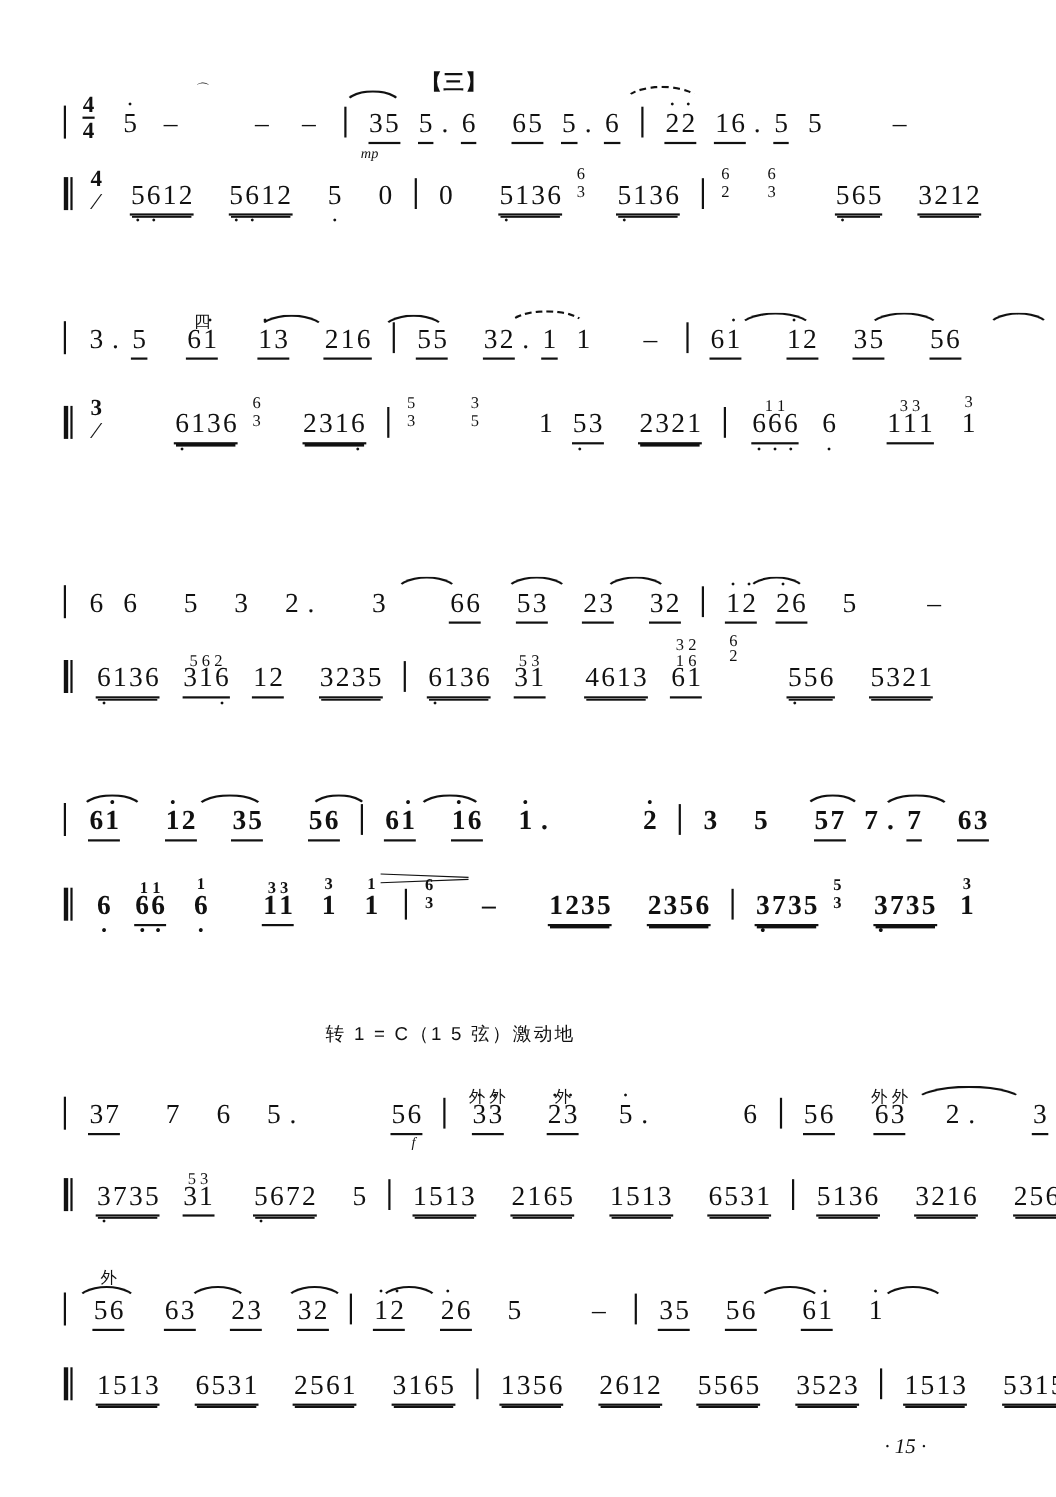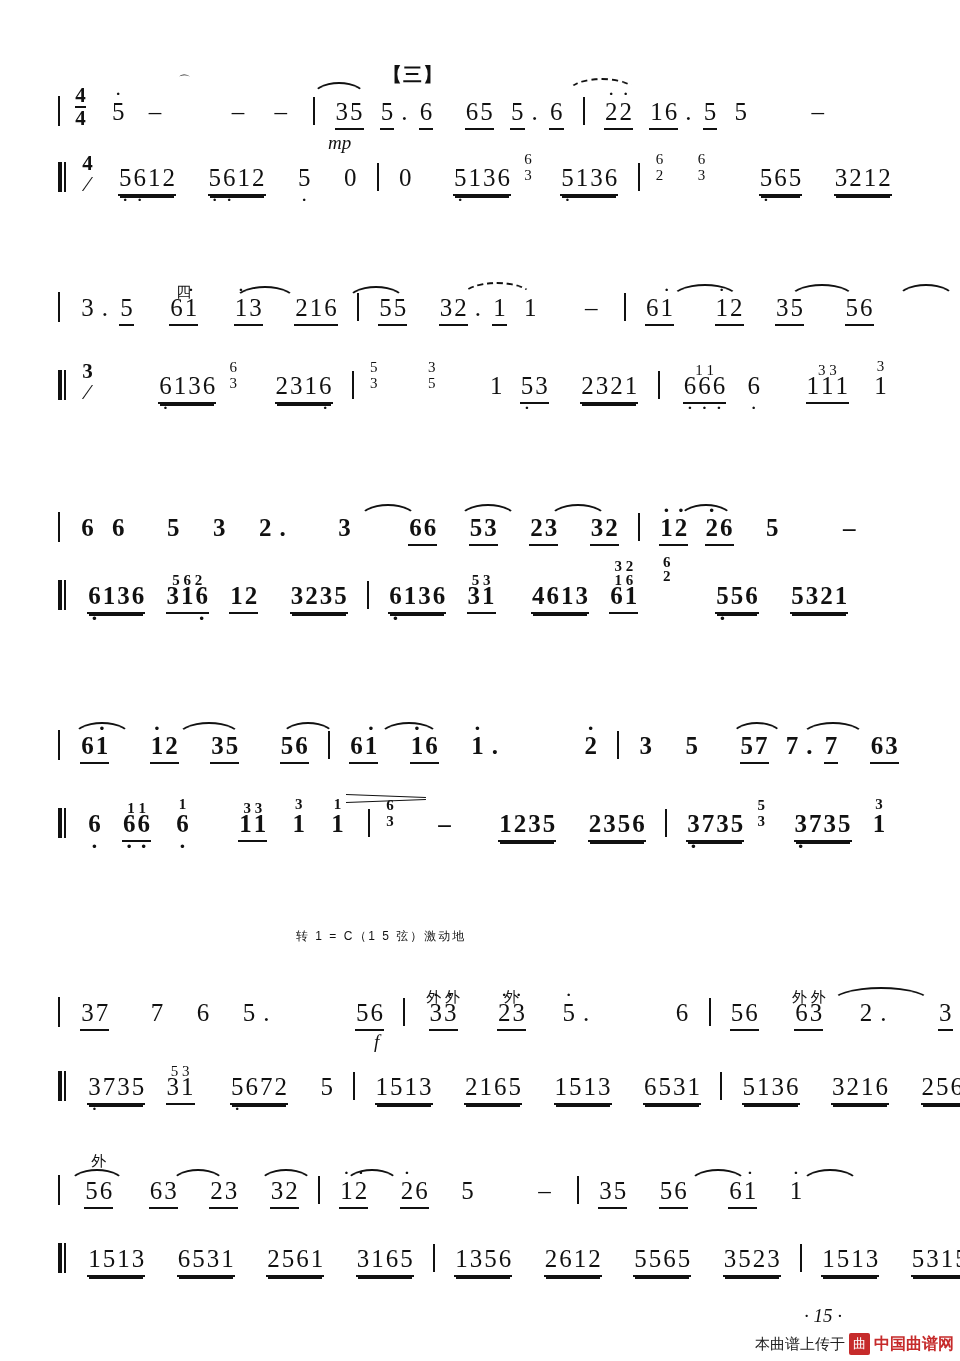--- a/index.html
+++ b/index.html
@@ -87,23 +87,23 @@
   .slur{
     position:absolute;border:2px solid #111;border-bottom:none;
     border-radius:50%/100% 100% 0 0;height:14px;
     border-left-color:transparent;border-right-color:transparent;
   }
   .slur.dashed{border-top-style:dashed;}
   
   .orn{
     position:absolute;font-size:13px;font-family:"Liberation Sans",sans-serif;
   }
-  .dyn{position:absolute;font-style:italic;font-family:"Liberation Serif",serif;font-size:19px;}
+  .dyn{position:absolute;font-style:italic;font-family:"Liberation Serif",serif;font-size:13px;}
   .tempo-text{
-    position:absolute;font-family:"Liberation Sans",sans-serif;font-size:12px;letter-spacing:2px;
+    position:absolute;font-family:"Liberation Sans",sans-serif;font-size:17px;letter-spacing:2px;
   }
   .pagenum{
     position:absolute;right:118px;bottom:34px;font-style:italic;font-size:19px;
   }
   .footer{
     position:absolute;right:0;bottom:0;height:34px;width:320px;
     display:flex;align-items:center;justify-content:flex-end;gap:4px;
     font-size:15px;color:#222;padding-right:6px;box-sizing:border-box;
   }
   .footer .logo{
@@ -258,21 +258,21 @@
         <span class="top">3 3</span>
         <span class="g u1"><span class="n">1</span><span class="n">1</span><span class="n">1</span></span>
       </span>
       <span class="stack">
         <span class="top">3</span>
         <span class="g"><span class="n">1</span></span>
       </span>
     </div>
   </div>
 
-  <div class="system" style="top:512px;font-weight:bold;">
+  <div class="system" style="top:532px;">
     <div class="staff-line">
       <span class="barline"></span>
       <span class="g"><span class="n">6</span></span>
       <span class="g"><span class="n">6</span></span>
       <span class="sp"></span>
       <span class="g"><span class="n">5</span></span>
       <span class="sp-s"></span>
       <span class="g"><span class="n">3</span></span>
       <span class="sp-s"></span>
       <span class="g"><span class="n">2</span></span><span class="dur-dot">.</span>
@@ -550,19 +550,14 @@
       
       <span class="sp-s"></span>
       
     </div>
   </div>
 
   <div class="pagenum">
     <span>·&nbsp;</span><span>15</span><span>&nbsp;·</span>
   </div>
 
-  <div class="footer">
-    <span>本曲谱上传于</span>
-    <span class="logo">曲</span>
-    <span class="site">中国曲谱网</span>
-  </div>
 
 </div>
 
 </body></html>

